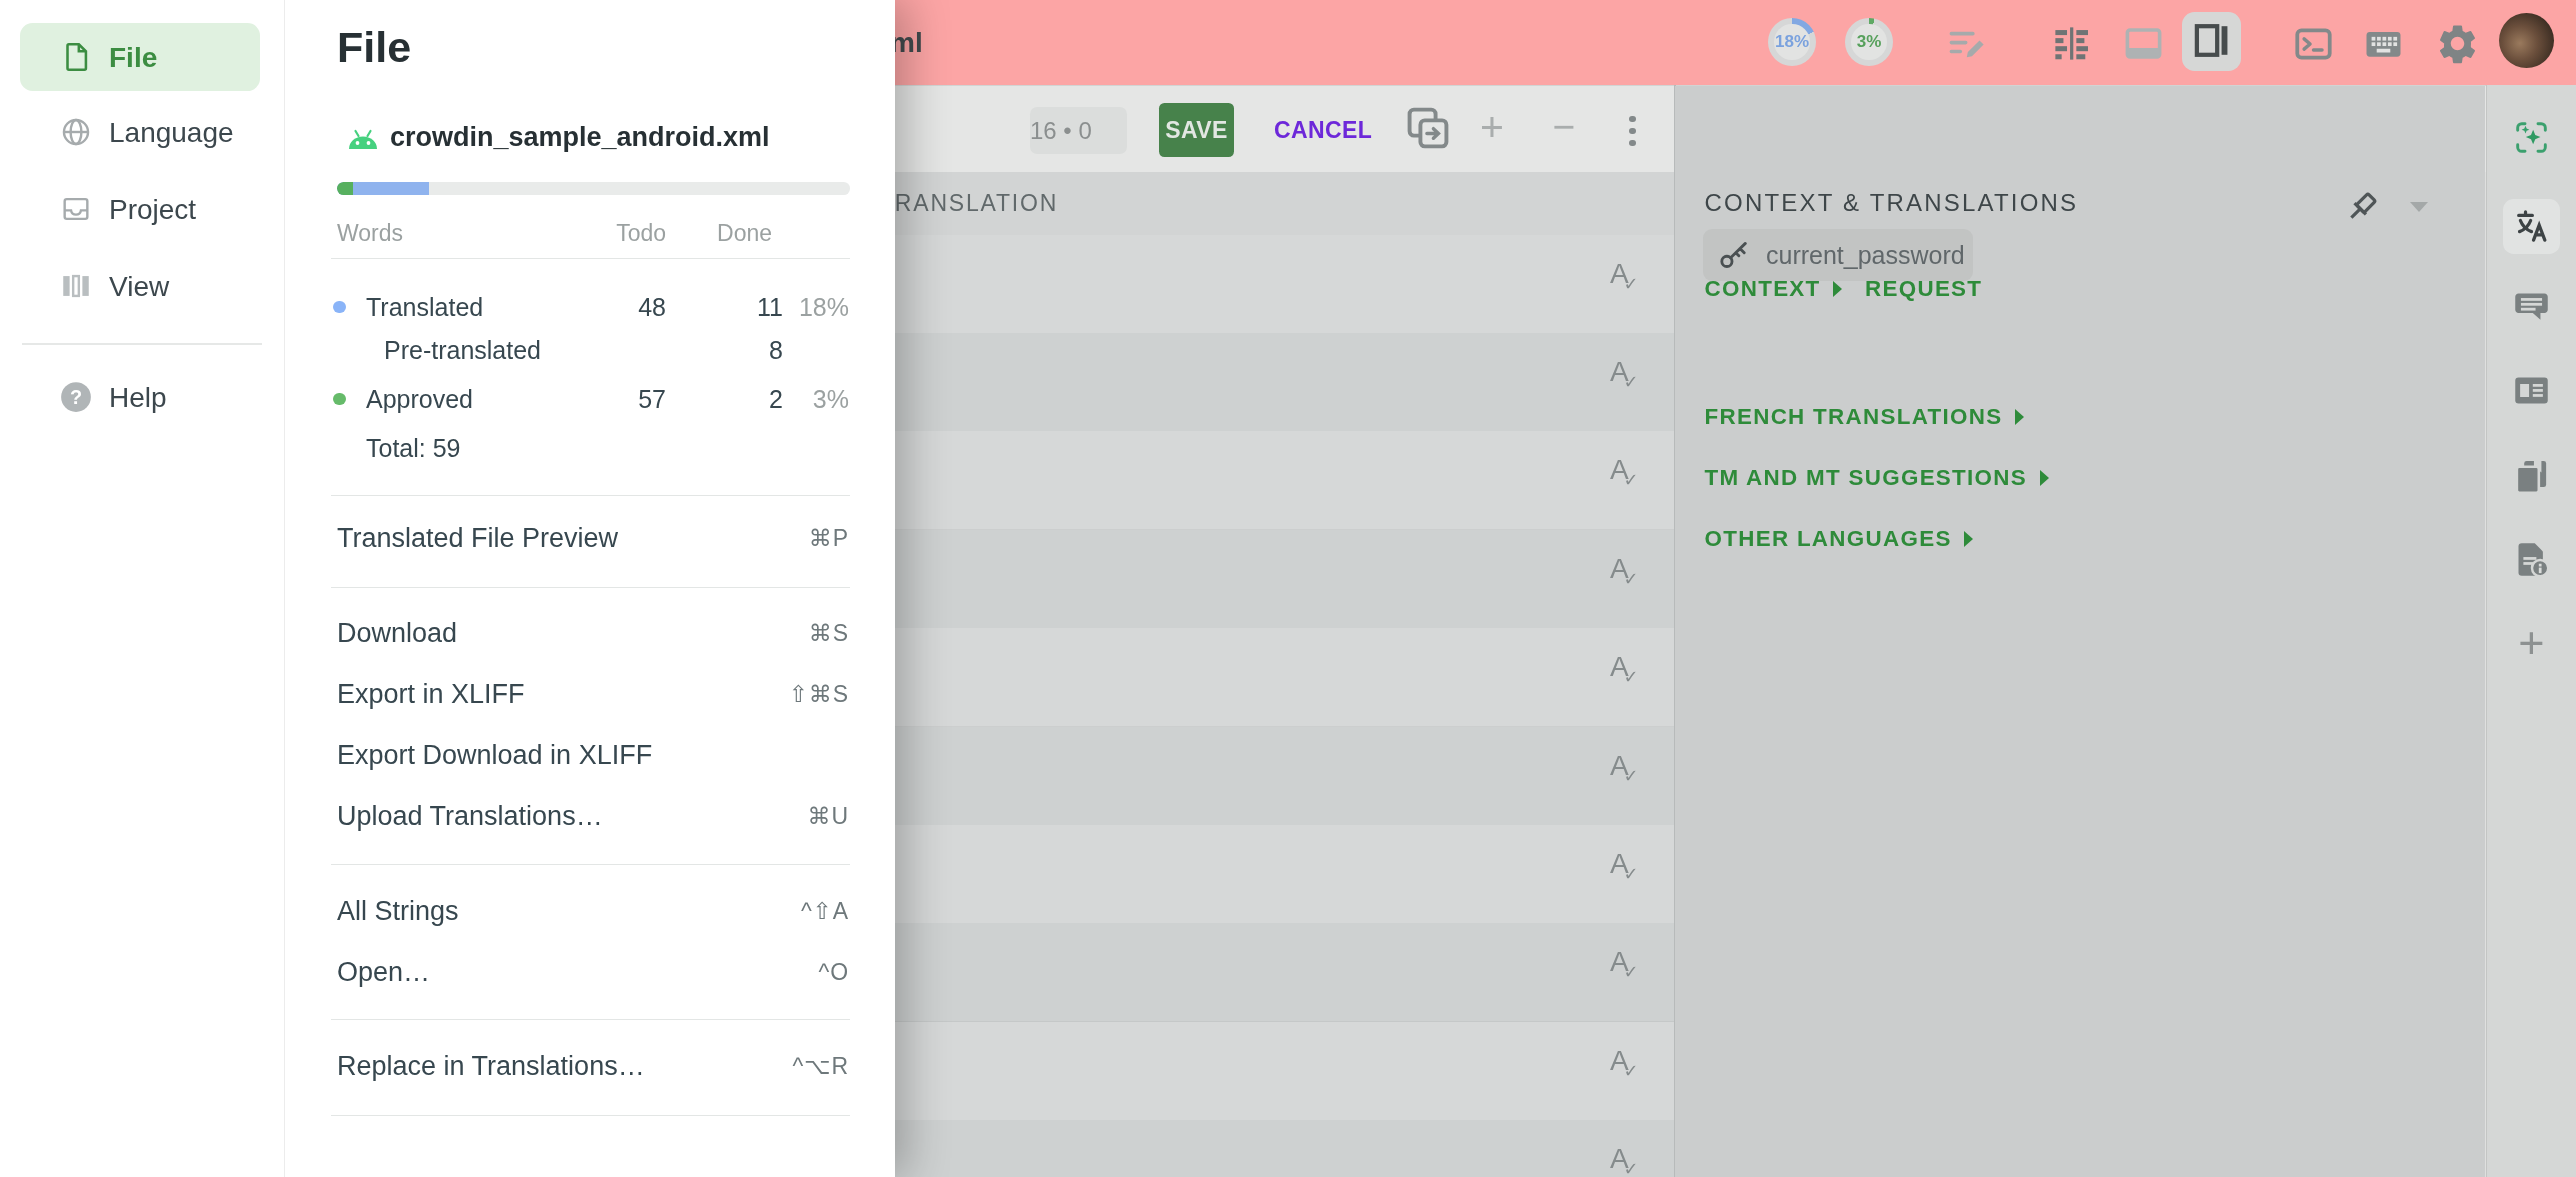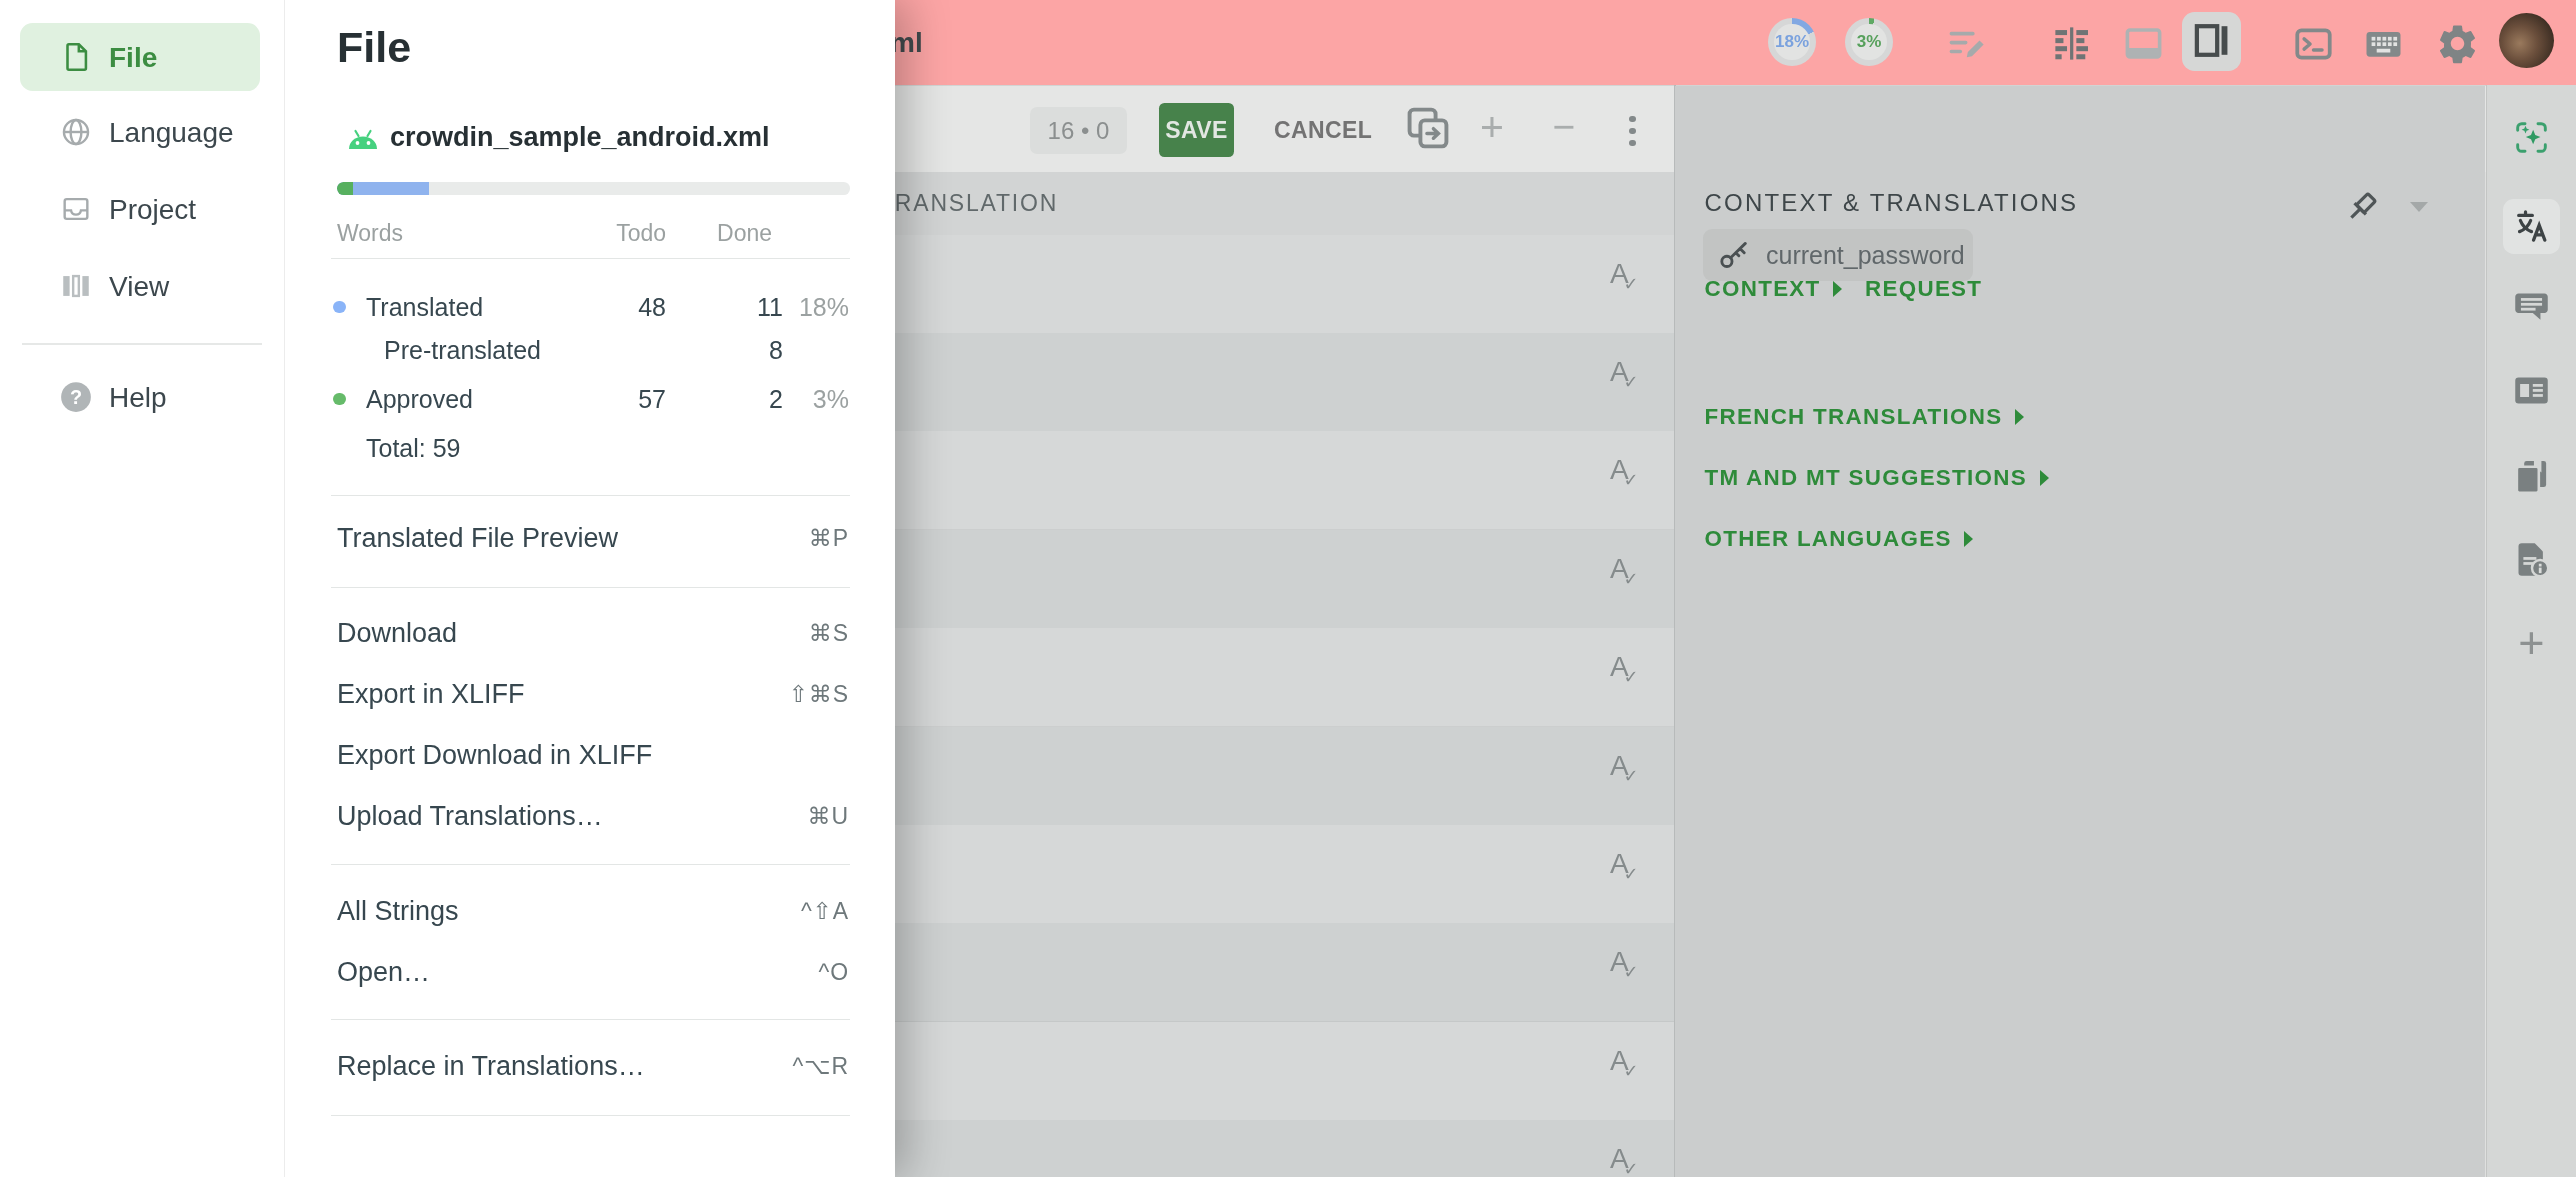--- a/index.html
+++ b/index.html
@@ -20,24 +20,24 @@
   #ring-approved .arc{background:conic-gradient(#5fa964 0deg 13deg,#d6d7d7 13deg 360deg);}
   #ring-approved .hole{color:#57a05c;}
   .tb-icon{position:absolute;top:21.5px;width:43px;height:43px;}
   #icon-chip-sidepanel{position:absolute;left:2182px;top:11.6px;width:59px;height:59px;border-radius:12.5px;background:#d6d7d6;}
   #avatar{position:absolute;left:2499px;top:13.4px;width:55px;height:55px;border-radius:50%;
     background:radial-gradient(circle at 38% 55%,#9a7a5d 0%,#6b4f3c 38%,#3a2c22 78%,#241b15 100%);}
 
   
   #edit-toolbar{position:absolute;left:0;top:86px;width:2576px;height:86px;background:#e5e6e5;}
   #counter-chip{position:absolute;left:1030px;top:107px;width:97px;height:47px;background:#dbdddc;border-radius:7.2px;
-    text-align:center;line-height:47px;font-size:24px;color:#8b8f8f;}
+    line-height:47px;font-size:24px;color:#8b8f8f;}
   #save-btn{position:absolute;left:1159px;top:103px;width:75px;height:54px;background:#47824b;border-radius:5.4px;border:none;
     color:#e2e7e2;font-weight:bold;font-size:23px;letter-spacing:0.4px;text-align:center;line-height:54px;}
-  #cancel-btn{position:absolute;left:1274px;top:103px;height:54px;line-height:54px;color:#737373;font-weight:bold;font-size:23px;letter-spacing:0.4px;}
+  #cancel-btn{position:absolute;left:1274px;top:103px;height:54px;line-height:54px;color:#6d28d9;font-weight:bold;font-size:23px;letter-spacing:0.4px;}
   .glyph-btn{position:absolute;top:86px;height:86px;line-height:82px;text-align:center;}
   #plus-btn{left:1465px;width:54px;font-size:41px;color:#a9adad;}
   #minus-btn{left:1537px;width:54px;font-size:39px;color:#a9adad;}
   #kebab-btn{left:1610px;width:45px;top:106px;height:50px;display:flex;flex-direction:column;align-items:center;justify-content:center;gap:5.4px;}
   #kebab-btn i{width:6.3px;height:6.3px;border-radius:50%;background:#83898a;}
 
   
   #grid{position:absolute;left:0;top:172px;width:1674px;height:1006px;overflow:hidden;}
   #grid-header{position:absolute;left:0;top:0;width:1674px;height:63px;background:#d2d4d4;border-bottom:0.9px solid #c6c9c9;}
   #grid-header span{position:absolute;left:879px;top:0;height:63px;line-height:63px;font-size:23px;letter-spacing:1.8px;color:#61696b;}

